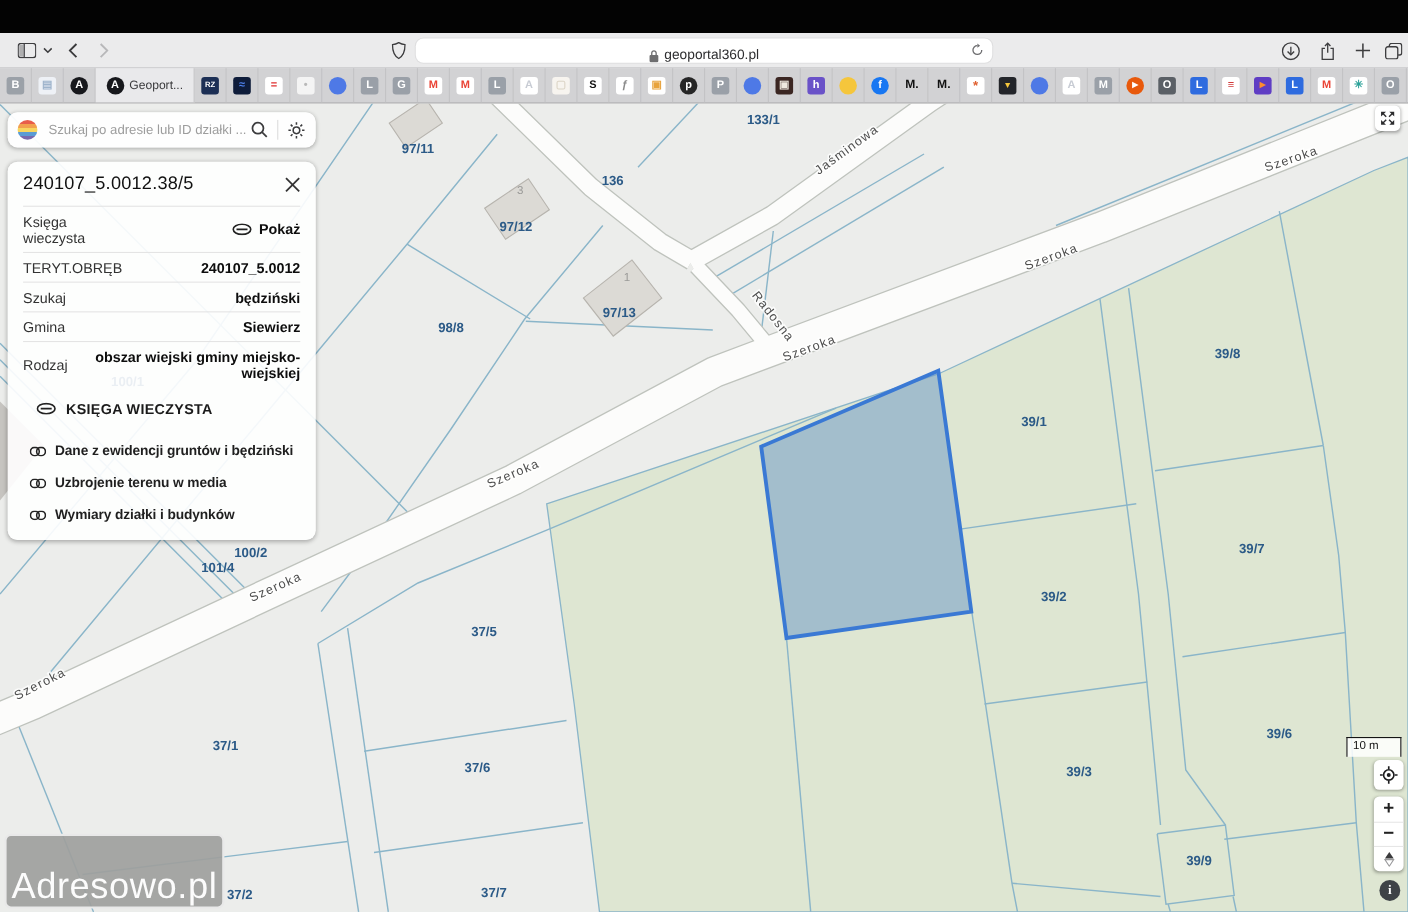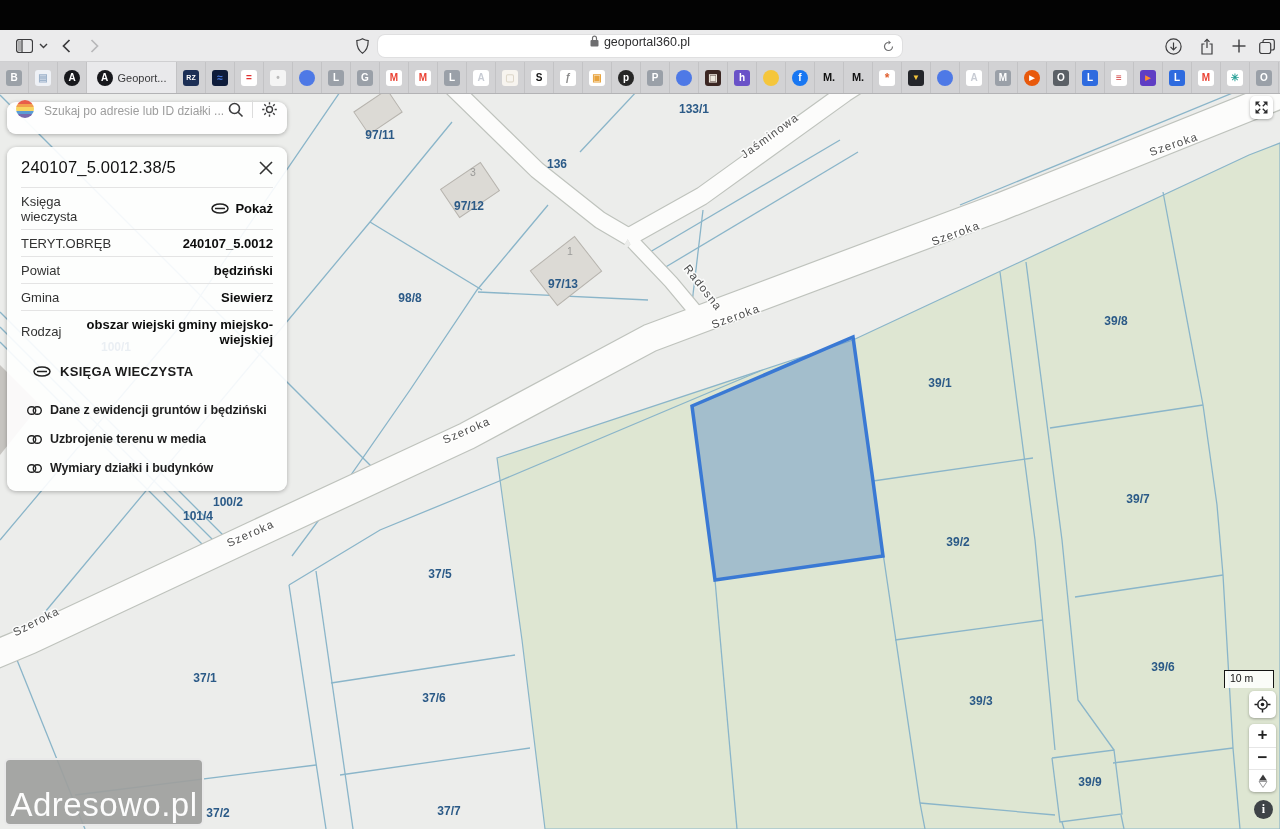--- a/index.html
+++ b/index.html
@@ -1,31 +1,31 @@
 <!DOCTYPE html>
 <html><head>
 <meta charset="utf-8">
 <style>
 *{margin:0;padding:0;box-sizing:border-box}
 html,body{width:1280px;height:829px;overflow:hidden}
 body{font-family:"Liberation Sans",sans-serif;position:relative;background:#ecedeb}
 .black-bar{position:absolute;top:0;left:0;width:1280px;height:30px;background:#030303;z-index:30}
 .toolbar{position:absolute;top:30px;left:0;width:1280px;height:32px;background:#ebebec;border-bottom:1px solid #cfcfd1;z-index:30}
 .tb-ic{position:absolute;top:0;height:32px;display:flex;align-items:center;justify-content:center}
-.addr-pill{position:absolute;left:378px;top:5px;width:524px;height:22px;background:#fff;border-radius:7px;display:flex;align-items:flex-start;justify-content:center;gap:5px;box-shadow:0 0 0 1px rgba(0,0,0,0.05)}
+.addr-pill{position:absolute;left:378px;top:5px;width:524px;height:22px;background:#fff;border-radius:7px;display:flex;align-items:flex-end;justify-content:center;gap:5px;box-shadow:0 0 0 1px rgba(0,0,0,0.05)}
 .addr-pill .url{font-size:12.5px;color:#2d2d2f}
 .reload{position:absolute;right:7px;top:4px}
 .tabstrip{position:absolute;top:62px;left:0;width:1280px;height:32px;background:#d2d2d4;border-bottom:1px solid #b3b3b5;display:flex;z-index:30}
 .pin{width:29px;height:100%;display:flex;align-items:center;justify-content:center;border-right:1px solid #c3c3c5;flex:none}
 .fav{width:16px;height:16px;display:flex;align-items:center;justify-content:center;font-weight:bold;font-size:10px;line-height:1}
 .active-tab{width:90px;height:100%;background:#e9e9eb;display:flex;align-items:center;justify-content:center;gap:5px;border-right:1px solid #c3c3c5;flex:none}
 .active-tab .tab-label{font-size:11px;color:#39393b}
 #map{position:absolute;top:94px;left:0;z-index:1}
 .card{position:absolute;left:7px;width:280px;background:rgba(255,255,255,0.9);border-radius:9px;box-shadow:0 1px 4px rgba(0,0,0,0.28);z-index:10}
-.search-card{top:102px;height:31px;display:flex;align-items:flex-end;padding:16px 9px;background:rgba(255,255,255,0.94)}
+.search-card{top:102px;height:31px;display:flex;align-items:center;padding:16px 9px;background:rgba(255,255,255,0.94)}
 .logo{width:18px;height:18px;border-radius:50%;background:linear-gradient(180deg,#e85d4a 0 20%,#f2a04e 20% 40%,#f7d560 40% 60%,#5a9bd4 60% 80%,#7768ae 80% 100%);flex:none}
 .search-ph{flex:1;margin-left:10px;font-size:12px;color:#9d9d9d;white-space:nowrap;overflow:hidden}
 .vdiv{width:1px;height:18px;background:#dcdcdc;margin:0 8px}
 .info-card{top:147px;padding:11px 14px 14px 14px}
 .info-head{display:flex;justify-content:space-between;align-items:center;padding-bottom:10px}
 .info-title{font-size:16.5px;font-weight:normal;color:#111;letter-spacing:0.2px}
 .row{display:flex;justify-content:space-between;align-items:center;padding:5.5px 0;border-top:1px solid #e4e4e4;font-size:13px;color:#333}
 .row .val{font-weight:bold;color:#0d0d0d;text-align:right;max-width:196px}
 .row .val sup{font-size:9px}
 .eye-val{display:flex;align-items:center;gap:6px;font-weight:bold;color:#0d0d0d}
@@ -370,21 +370,21 @@
             <line x1="4" y1="5.5" x2="14" y2="5.5" stroke="#222" stroke-width="1.5"></line>
           </svg>
           <span>Pokaż</span>
         </div>
       </div>
       <div class="row">
         <div>TERYT.OBRĘB</div>
         <div class="val">240107_5.0012</div>
       </div>
       <div class="row">
-        <div>Powiat</div>
+        <div>Szukaj</div>
         <div class="val">będziński</div>
       </div>
       <div class="row">
         <div>Gmina</div>
         <div class="val">Siewierz</div>
       </div>
       <div class="row">
         <div>Rodzaj</div>
         <div class="val">obszar wiejski gminy miejsko-wiejskiej</div>
       </div>

